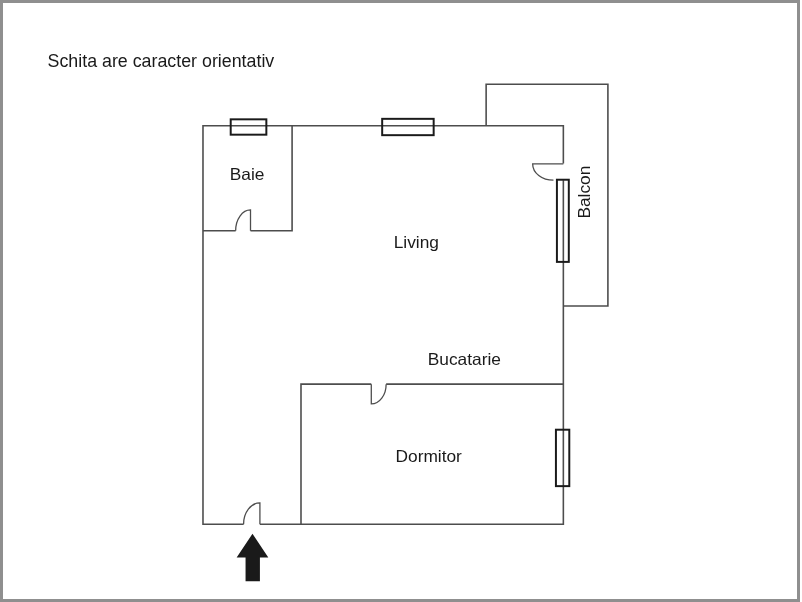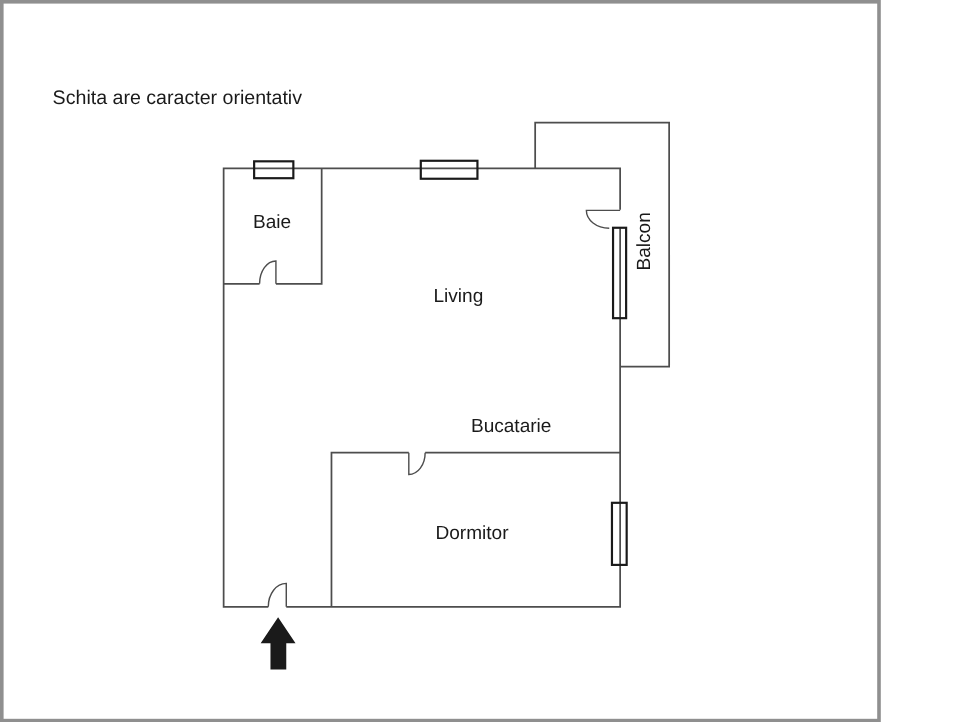--- a/index.html
+++ b/index.html
@@ -1,18 +1,18 @@
 <!DOCTYPE html>
 <html style="--background: #ffffff; --border: #8f8f8f; --wall: #4d4d4d; --window_stroke: #1a1a1a; --text: #1a1a1a; --arrow: #1a1a1a;"><head>
 <meta charset="utf-8">
 <style>
   html, body { margin: 0; padding: 0; background: #fff; }
   #page-frame {
     position: relative;
-    width: 734px;
+    width: 800px;
     height: 602px;
     box-sizing: border-box;
     border: 3px solid var(--border, #8f8f8f);
     background: var(--background, #ffffff);
     overflow: hidden;
   }
   svg { display: block; width: 100%; height: 100%; }
   text {
     font-family: "Liberation Sans", sans-serif;
     fill: var(--text, #1a1a1a);

